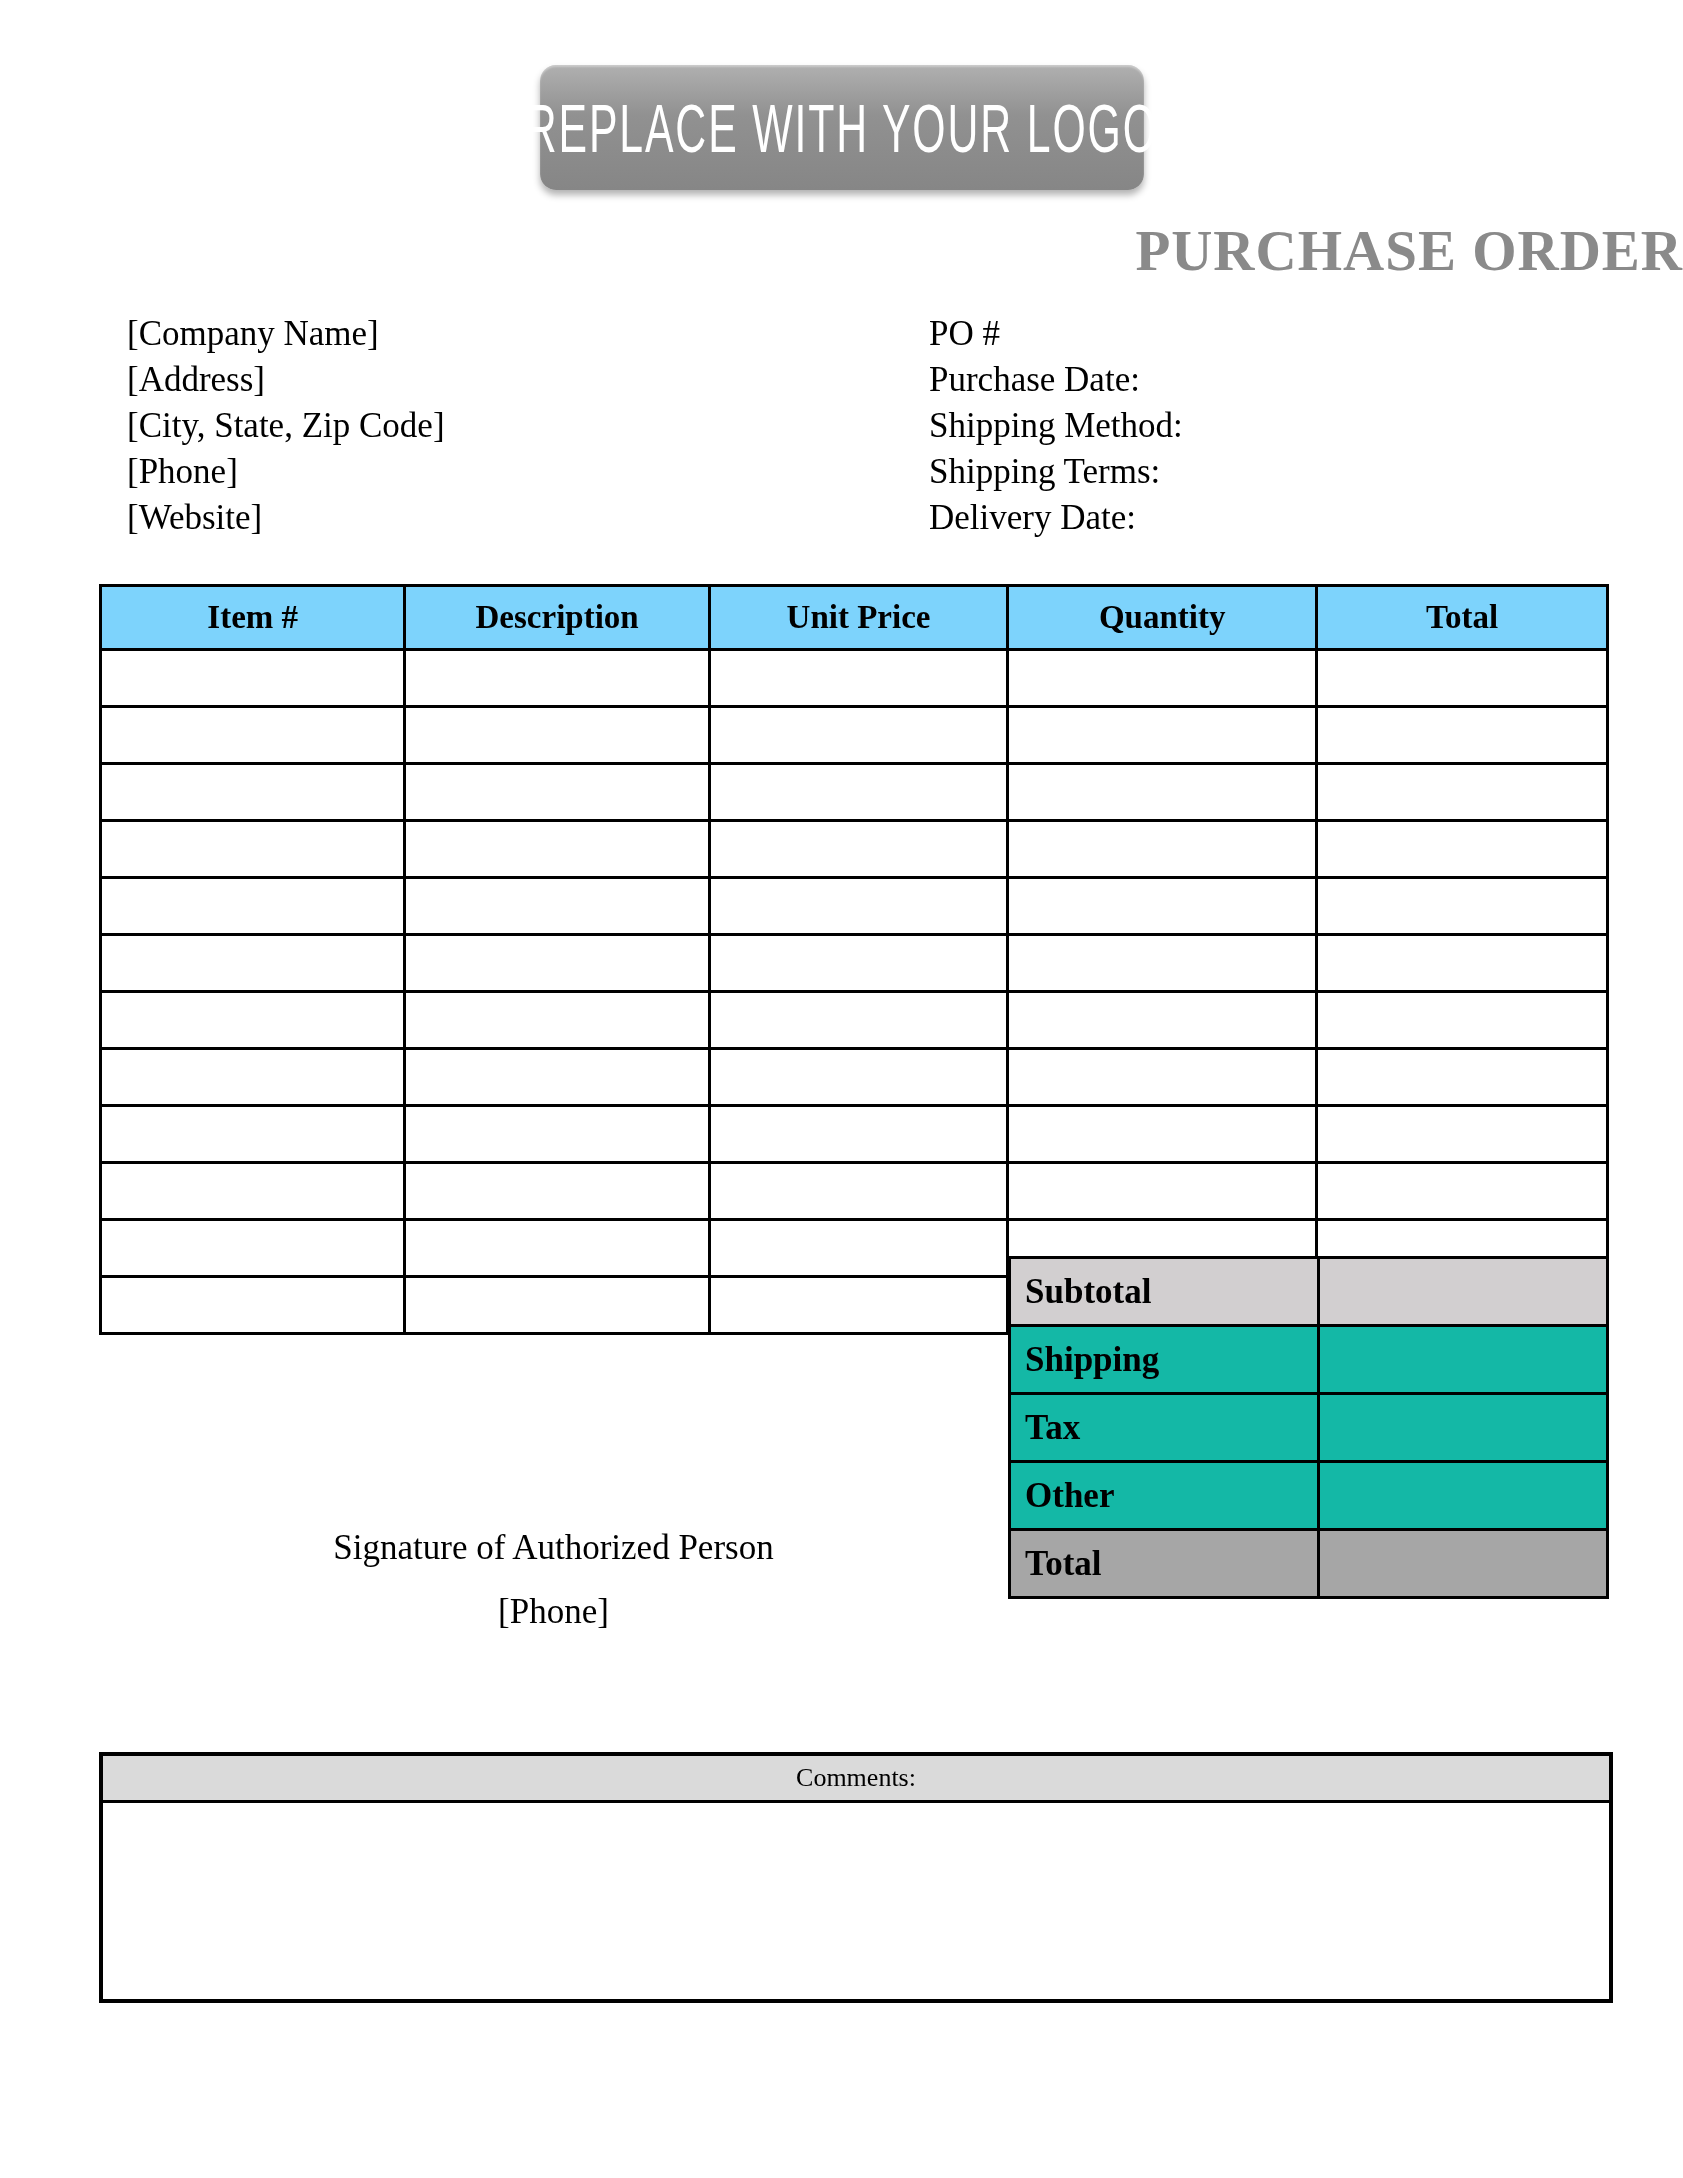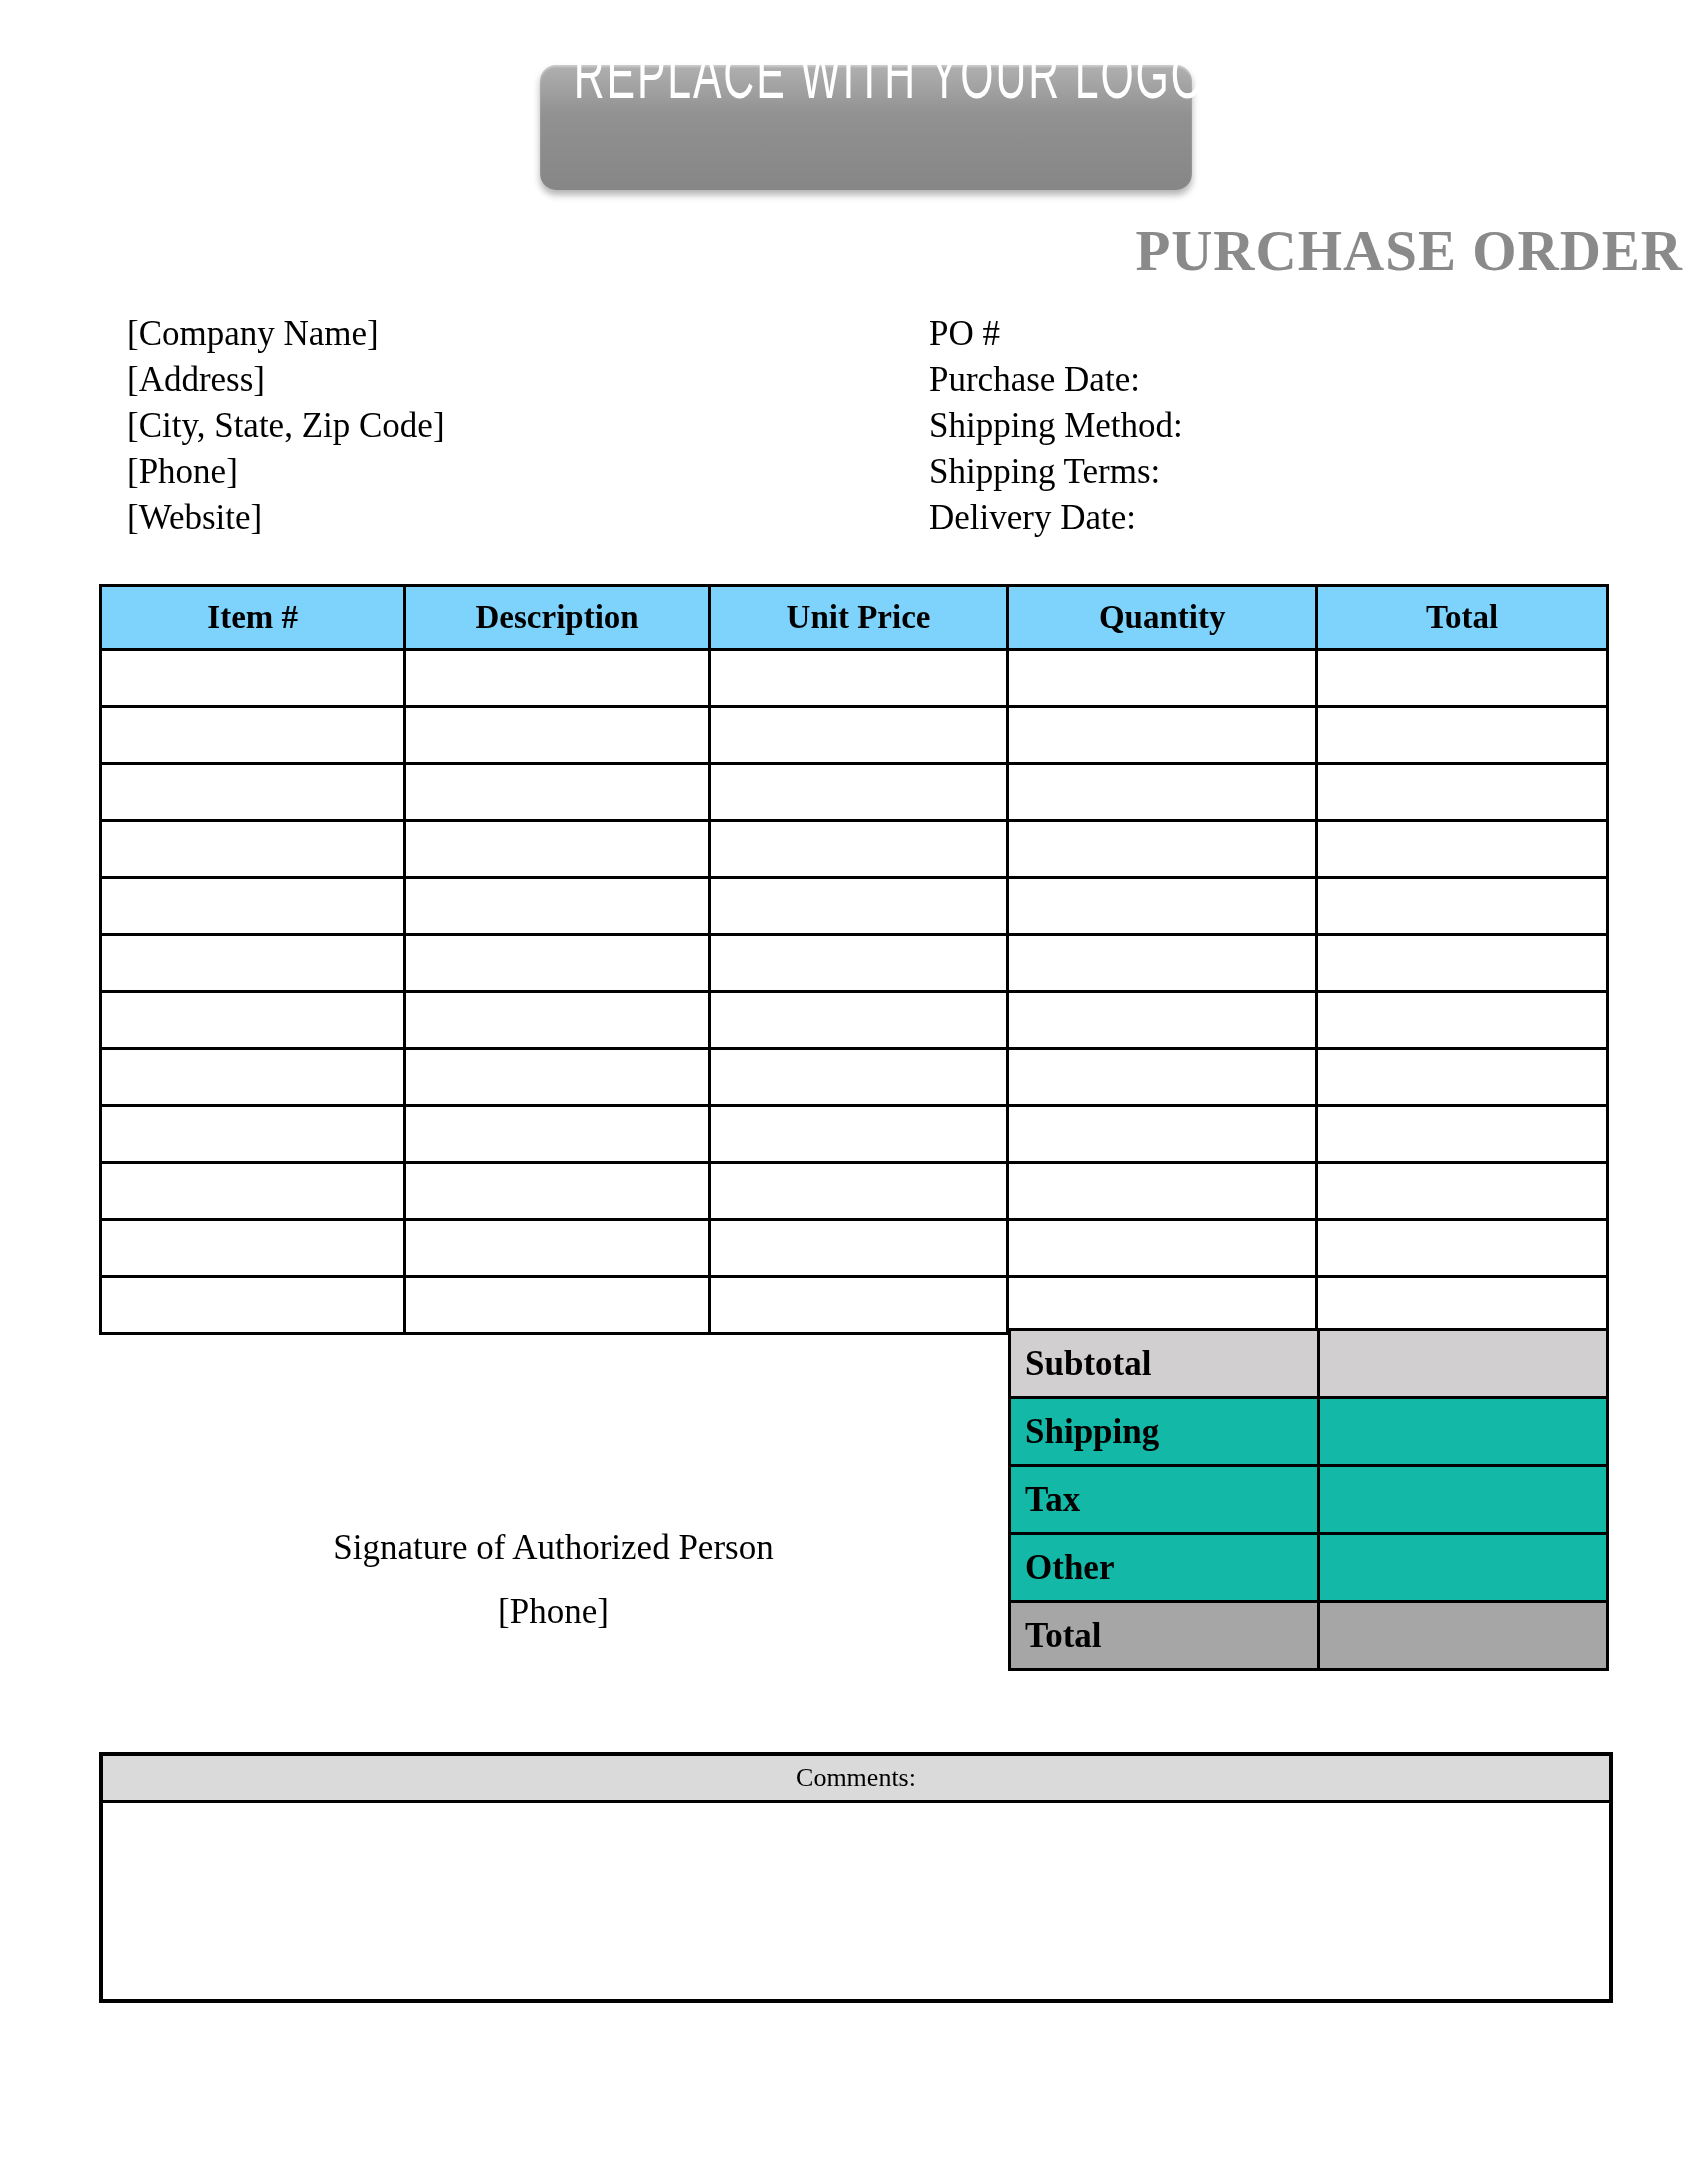--- a/index.html
+++ b/index.html
@@ -14,21 +14,21 @@
   }
 
   
   .logo-box {
     position: absolute;
     left: 540px; top: 65px;
     width: 604px; height: 125px;
     border-radius: 16px;
     background: linear-gradient(180deg, #b0b0b0 0%, #919191 40%, #868686 100%);
     box-shadow: 0 5px 7px rgba(0,0,0,0.30), inset 0 2px 2px rgba(255,255,255,0.35);
-    display: flex; justify-content: center; padding-left: 48px;
+    display: flex; align-items: center; justify-content: center;
   }
   .logo-text {
     color: #ffffff;
     font-family: "Liberation Sans", sans-serif;
     font-size: 46px;
     font-weight: 400;
     letter-spacing: 2px;
     white-space: nowrap;
     transform: scale(0.93, 1.5);
   }
@@ -68,21 +68,21 @@
   }
   .items-table td {
     border: 3px solid #000;
     height: 52px;
     background: #ffffff;
   }
 
   
   .summary-table {
     position: absolute;
-    left: 1008px; top: 1328px;
+    left: 1008px; top: 1256px;
     width: 601px;
     border-collapse: collapse;
     table-layout: fixed;
   }
   .summary-table td {
     border: 3px solid #000;
     height: 63px;
     font-size: 35px;
     vertical-align: middle;
   }

